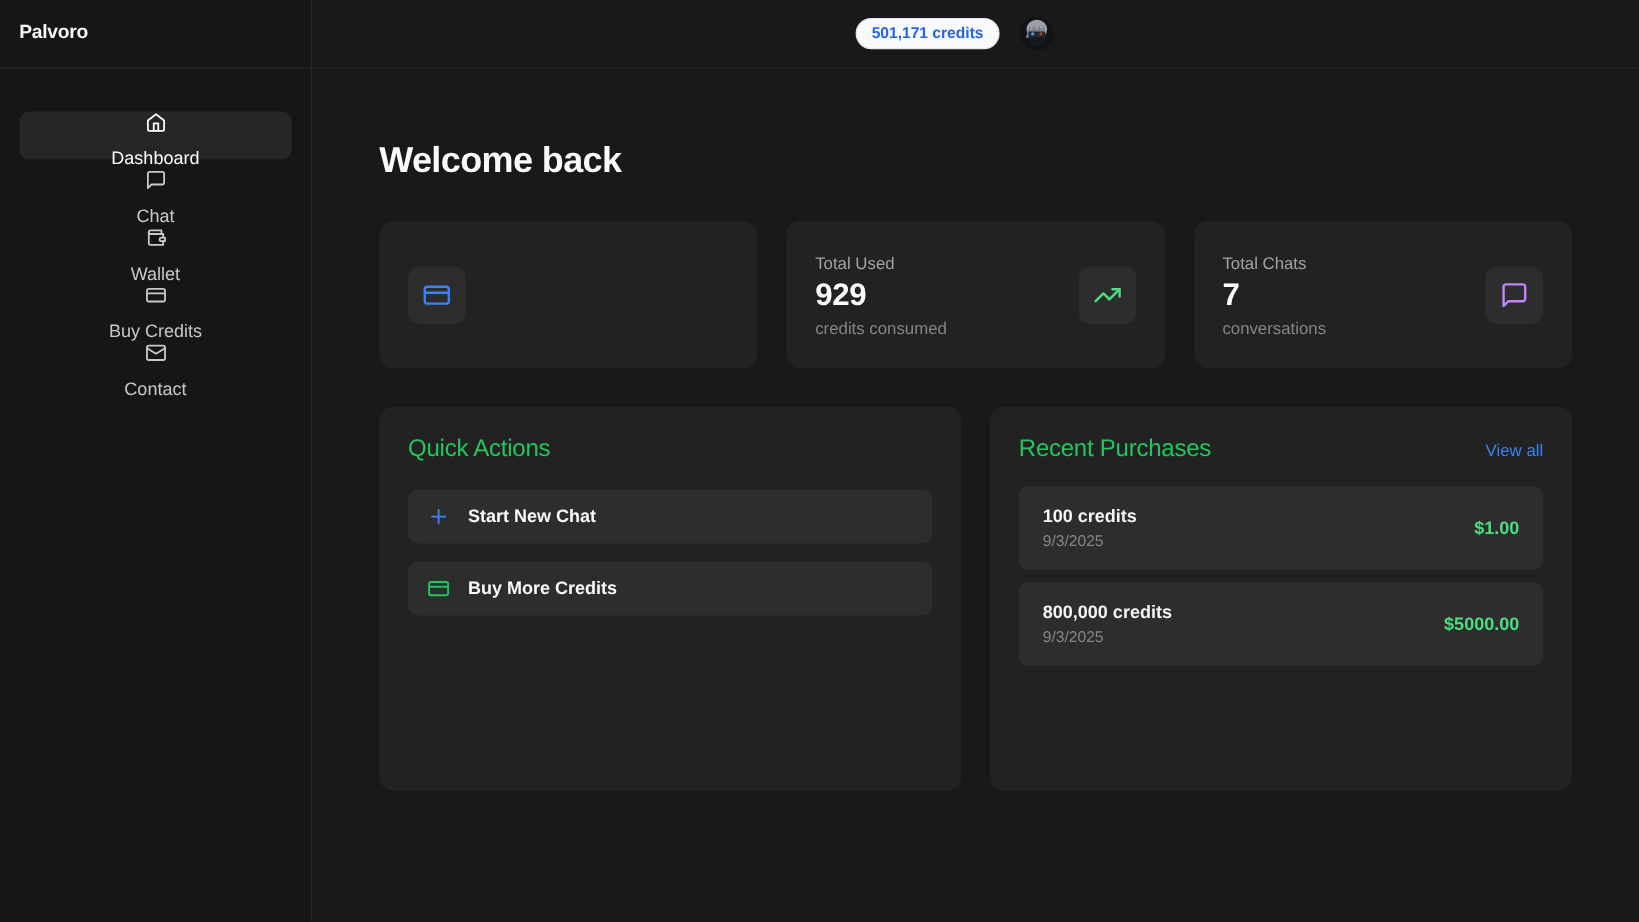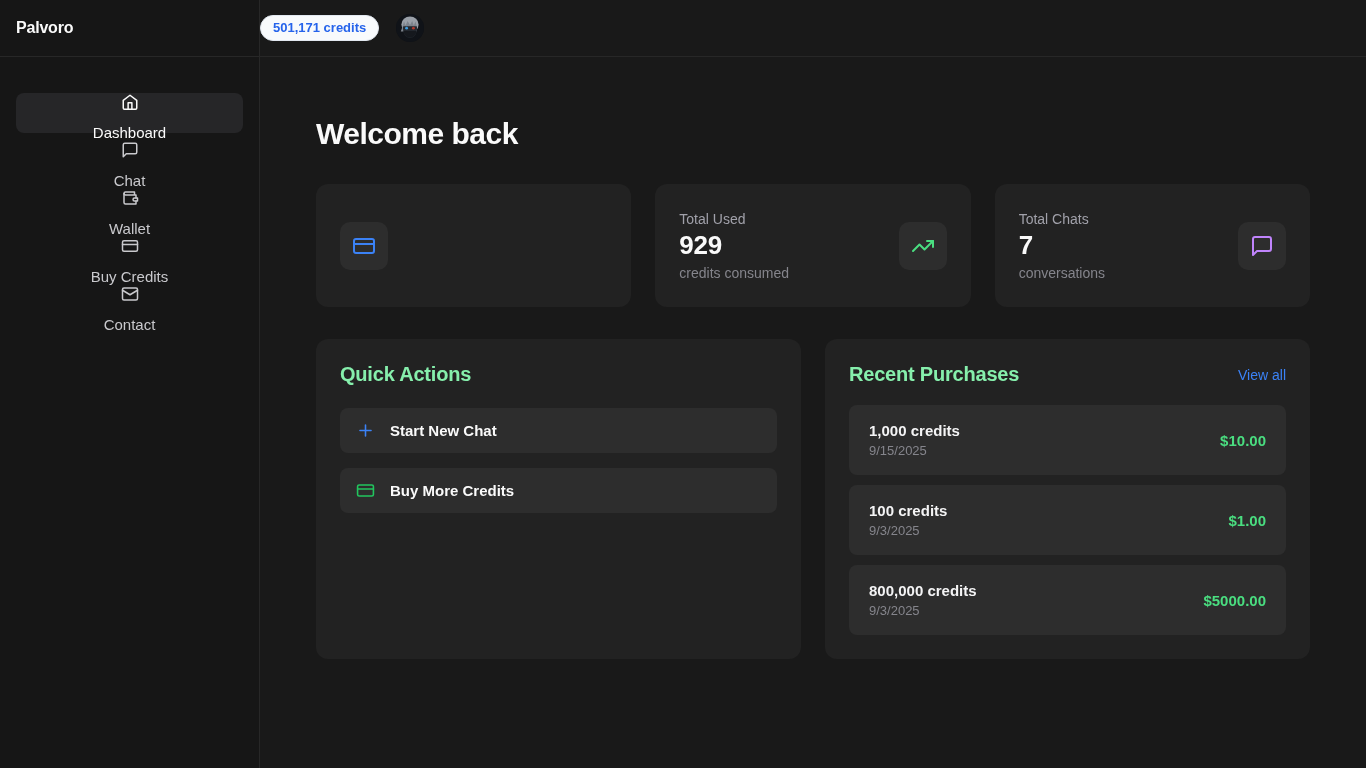--- a/index.html
+++ b/index.html
@@ -36,21 +36,21 @@
   }
   .nav-item.active { background: #262628; color: #fafafa; }
   .nav-item .icon { width: 18px; height: 18px; display: flex; align-items: center; }
   .nav-item svg { width: 18px; height: 18px; }
 
   
   .right-col { flex: 1; display: flex; flex-direction: column; height: 768px; }
   .topbar {
     height: 57px; min-height: 57px;
     border-bottom: 1px solid #272727;
-    display: flex; align-items: center; justify-content: flex-start;
+    display: flex; align-items: center; justify-content: center;
     gap: 17px; padding: 0 35px 0 0;
   }
   .credits-badge {
     background: #f8fafc;
     color: #2563eb;
     border: 1px solid #e2e8f0;
     border-radius: 999px;
     font-size: 13px; font-weight: 600;
     padding: 4px 12px;
     line-height: 1.2;
@@ -94,21 +94,21 @@
   .panels-row {
     margin-top: 32px;
     display: grid; grid-template-columns: 1fr 1fr; gap: 24px;
   }
   .panel {
     background: #222222;
     border-radius: 12px;
     padding: 24px;
     height: 320px;
   }
-  .panel-title { font-size: 20px; font-weight: 700; color: #86efac; letter-spacing: -0.2px; }
+  .panel-title { font-size: 20px; font-weight: 400; color: #22c55e; letter-spacing: -0.2px; }
   .panel-head { display: flex; align-items: center; justify-content: space-between; }
   .view-all { font-size: 14px; color: #3b82f6; cursor: pointer; text-decoration: none; }
 
   .actions { margin-top: 22px; display: flex; flex-direction: column; gap: 15px; }
   .action-btn {
     height: 45px; border-radius: 8px;
     background: #2d2d2d;
     border: none;
     display: flex; align-items: center; gap: 15px;
     padding: 0 16px;
@@ -277,27 +277,20 @@
         </div>
       </div>
 
       <div class="panel">
         <div class="panel-head">
           <div class="panel-title">Recent Purchases</div>
           <a class="view-all">View all</a>
         </div>
         <div class="purchases">
 
-          <div class="purchase-item">
-            <div>
-              <div class="purchase-name">1,000 credits</div>
-              <div class="purchase-date">9/15/2025</div>
-            </div>
-            <div class="purchase-price">$10.00</div>
-          </div>
 
           <div class="purchase-item">
             <div>
               <div class="purchase-name">100 credits</div>
               <div class="purchase-date">9/3/2025</div>
             </div>
             <div class="purchase-price">$1.00</div>
           </div>
 
           <div class="purchase-item">

